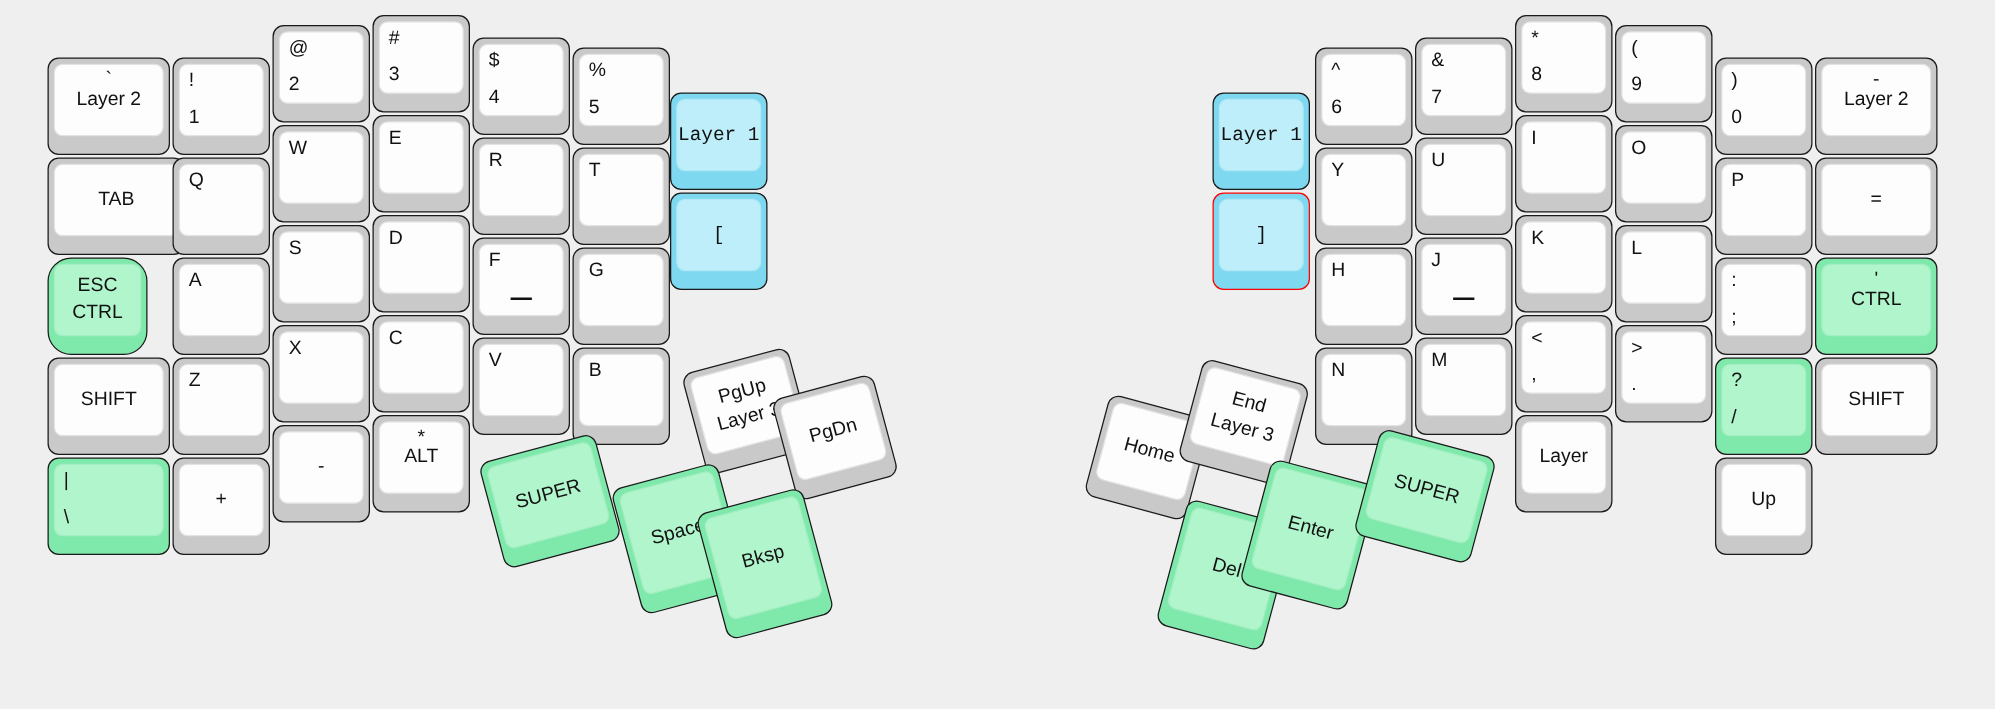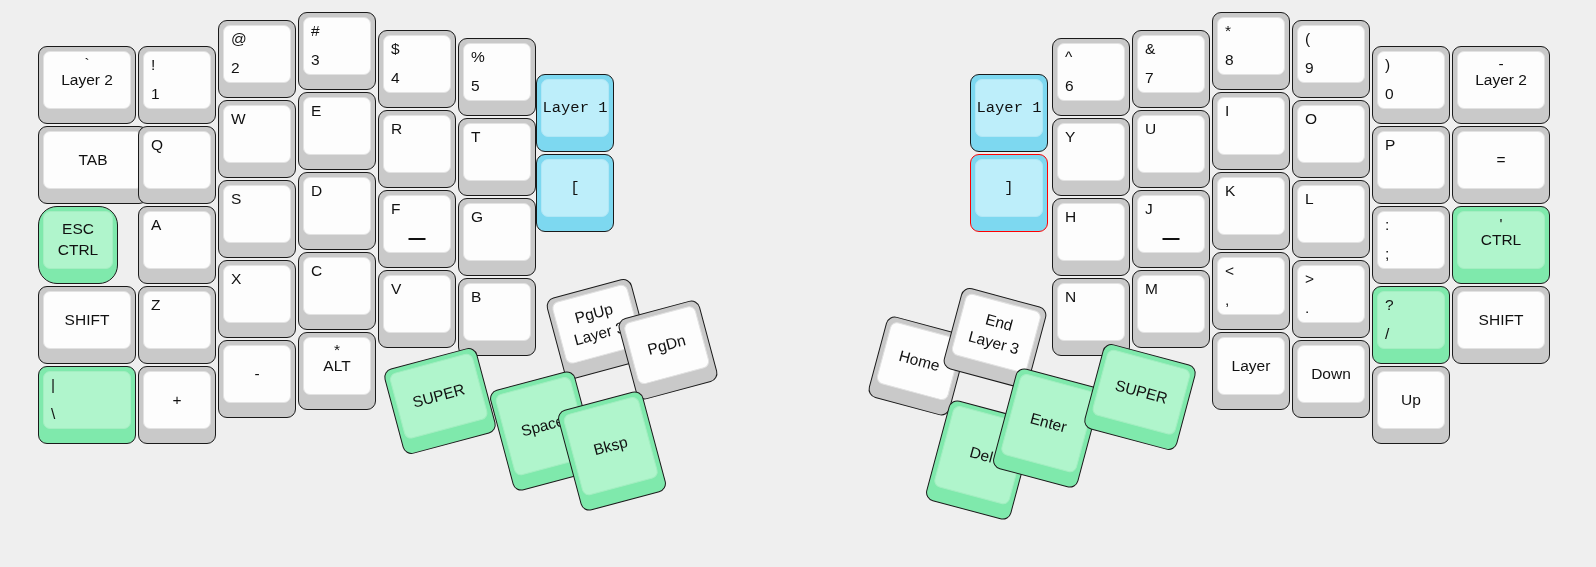--- a/index.html
+++ b/index.html
@@ -324,25 +324,20 @@
       <div class="cap">
         <span class="lg tl">L</span>
       </div>
     </div>
     <div class="key" style="left: 1292px; top: 260px; width: 78px; height: 78px;">
       <div class="cap">
         <span class="lg tl">&gt;</span>
         <span class="lg bl">.</span>
       </div>
     </div>
-    <div class="key" style="left: 1292px; top: 340px; width: 78px; height: 78px;">
-      <div class="cap">
-        <span class="lg ctr">Down</span>
-      </div>
-    </div>
     <div class="key" style="left: 1372px; top: 46px; width: 78px; height: 78px;">
       <div class="cap">
         <span class="lg tl">)</span>
         <span class="lg bl">0</span>
       </div>
     </div>
     <div class="key" style="left: 1372px; top: 126px; width: 78px; height: 78px;">
       <div class="cap">
         <span class="lg tl">P</span>
       </div>

